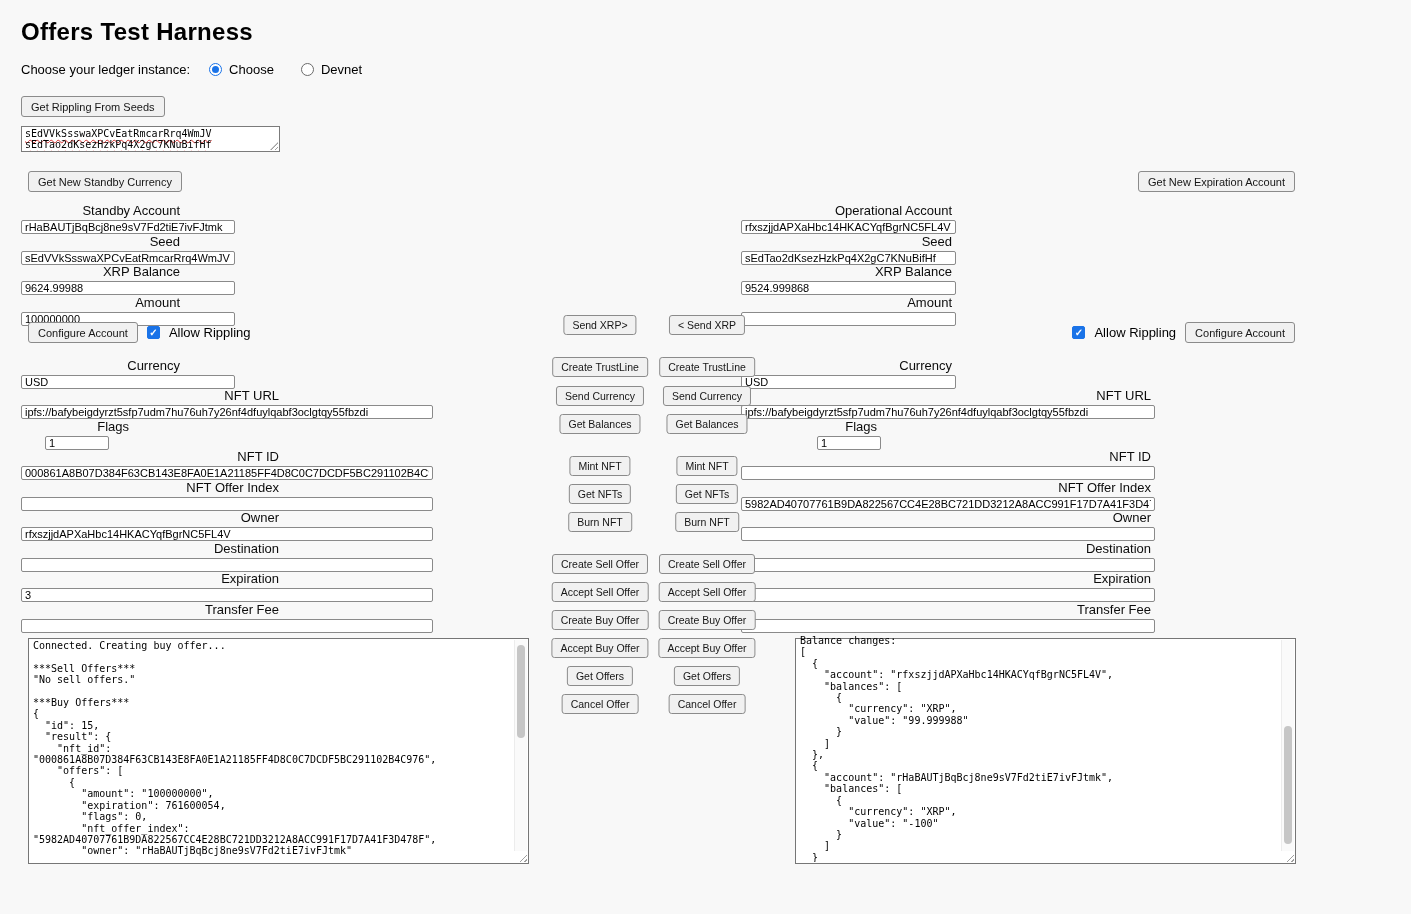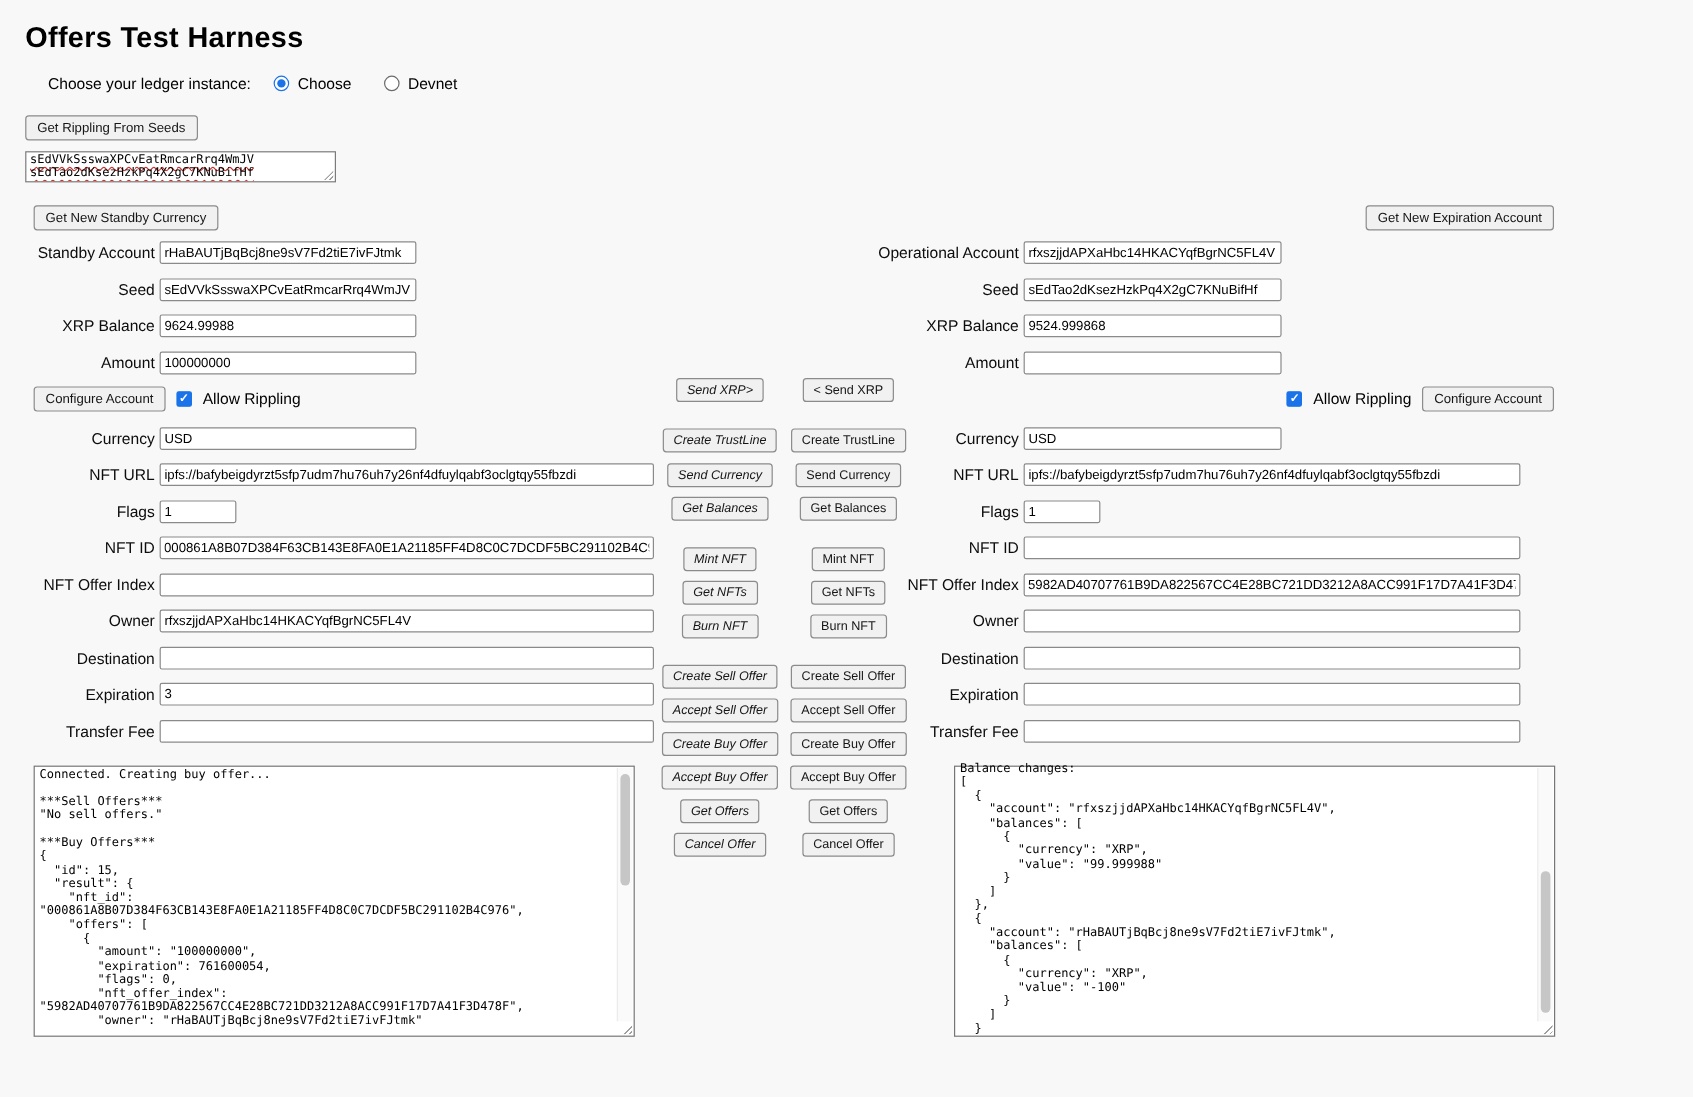--- a/index.html
+++ b/index.html
@@ -5,43 +5,43 @@
   html,body{margin:0;padding:0;}
   body{
     width:1411px;height:914px;position:relative;overflow:hidden;
     background:#f8f8f8;color:#000;
     font-family:"Liberation Sans",sans-serif;
   }
   .abs{position:absolute;}
   
   .title{position:absolute;left:21px;top:18px;font-size:24px;font-weight:bold;letter-spacing:.3px;}
   
-  .ledger-row{position:absolute;left:21px;top:62px;display:flex;align-items:center;font-size:13px;margin-left:19px;}
+  .ledger-row{position:absolute;left:21px;top:62px;display:flex;align-items:center;font-size:13px;}
   .ledger-label{margin-right:19px;}
   .radio-group{display:inline-flex;align-items:center;gap:7px;}
   .radio-group + .radio-group{margin-left:27px;}
   .radio{width:13px;height:13px;border-radius:50%;box-sizing:border-box;position:relative;background:#fff;border:1.5px solid #6b6b6b;display:inline-block;}
   .radio[data-checked="true"]{border-color:#1a73e8;}
   .radio[data-checked="true"]::after{content:"";position:absolute;inset:2px;border-radius:50%;background:#1a73e8;}
   
   .btn{
     box-sizing:border-box;height:21px;background:#f1f1f1;border:1px solid #8b8b8b;border-radius:3px;
     font:11px "Liberation Sans",sans-serif;padding:0 9px;color:#161616;display:inline-flex;align-items:center;white-space:nowrap;
   }
   .btn.mid{position:absolute;height:20px;font-size:10.5px;padding:0 8px;transform:translateX(-50%);}
-  .c1{left:600px;font-style:italic;} .c2{left:707px;}
+  .c1{left:600px;} .c2{left:707px;}
   
   .seeds-box{position:absolute;left:21px;top:126px;width:259px;height:26px;box-sizing:border-box;border:1px solid #7b7b7b;background:#fff;overflow:hidden;}
   .seeds-text{margin:0;font:10px/11px "DejaVu Sans Mono",monospace;padding:1px 3px;white-space:pre;
     text-decoration-line:underline;text-decoration-style:wavy;text-decoration-color:#d32f2f;text-decoration-thickness:1px;text-underline-offset:2px;}
   
-  .row{position:absolute;display:flex;align-items:center;height:19px;}
+  .row{position:absolute;display:flex;align-items:center;height:19px;flex-direction:column;}
   .row label{font-size:13px;line-height:19px;text-align:right;white-space:nowrap;margin-right:4px;color:#0c0c0c;}
   .lrow{left:21px;} .lrow label{width:108px;}
-  .rrow{left:713px;} .rrow label{width:136px;}
+  .rrow{left:741px;align-items:flex-end;} .rrow label{width:136px;}
   .inp{box-sizing:border-box;height:19px;border:1px solid #8a8a8a;border-radius:2px;background:#fff;
     font:11px "Liberation Sans",sans-serif;padding:0 3px;color:#000;}
   .lrow .narrow{width:214px;} .lrow .wide{width:412px;} .lrow .tiny{width:64px;}
   .rrow .narrow{width:215px;} .rrow .wide{width:414px;} .rrow .tiny{width:64px;}
   
   .cfgrow{position:absolute;display:flex;align-items:center;height:21px;gap:9px;font-size:13px;}
   .cb{width:13px;height:13px;border-radius:2px;box-sizing:border-box;display:inline-flex;align-items:center;justify-content:center;border:1px solid #6b6b6b;background:#fff;}
   .cb[data-checked="true"]{background:#1a73e8;border-color:#1a73e8;}
   .cb[data-checked="true"]::before{content:"✓";color:#fff;font-size:10px;font-weight:bold;line-height:1;}
   

